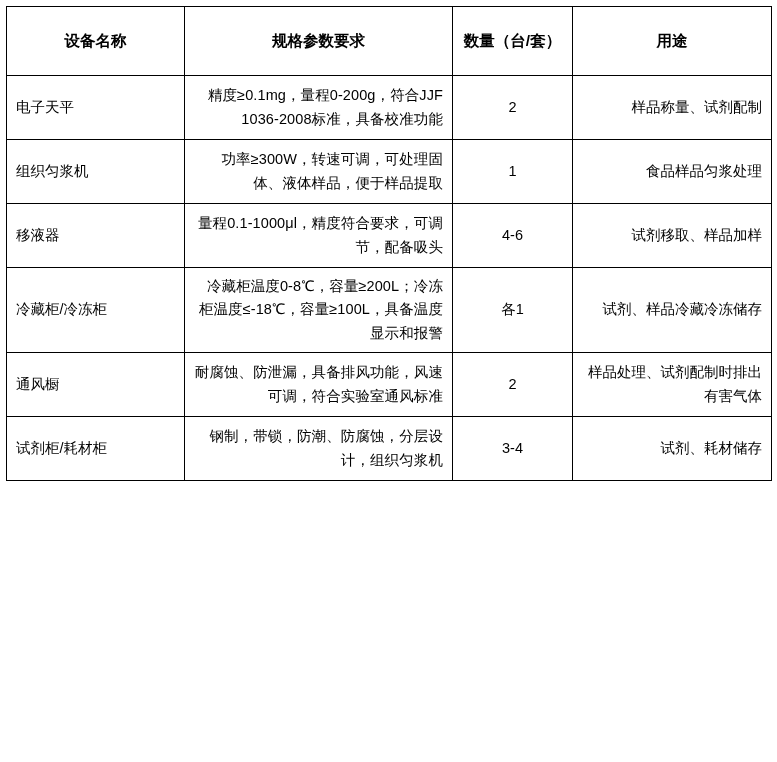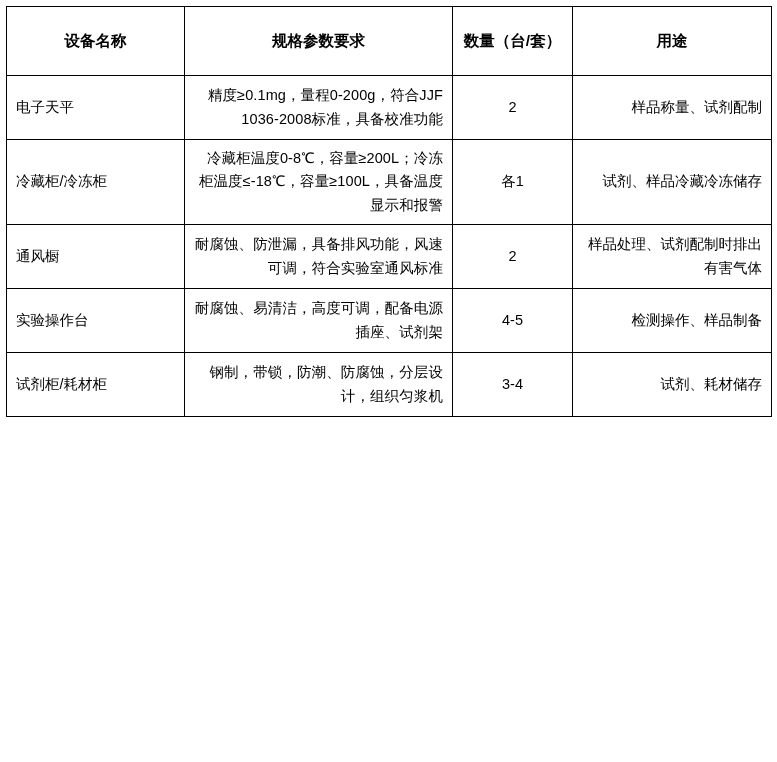--- a/index.html
+++ b/index.html
@@ -81,38 +81,44 @@
       </tr>
     </thead>
     <tbody>
       <tr>
         <td class="name-cell">电子天平</td>
         <td class="spec-cell">精度≥0.1mg，量程0-200g，符合JJF 1036-2008标准，具备校准功能</td>
         <td class="qty-cell">2</td>
         <td class="use-cell">样品称量、试剂配制</td>
       </tr>
       <tr>
+        <td class="name-cell">组织匀浆机</td>
+        <td class="spec-cell">功率≥300W，转速可调，可处理固体、液体样品，便于样品提取</td>
+        <td class="qty-cell">1</td>
+        <td class="use-cell">食品样品匀浆处理</td>
+      </tr>
+      <tr>
+        <td class="name-cell">移液器</td>
+        <td class="spec-cell">量程0.1-1000μl，精度符合要求，可调节，配备吸头</td>
+        <td class="qty-cell">4-6</td>
+        <td class="use-cell">试剂移取、样品加样</td>
+      </tr>
+      <tr>
         <td class="name-cell">冷藏柜/冷冻柜</td>
         <td class="spec-cell">冷藏柜温度0-8℃，容量≥200L；冷冻柜温度≤-18℃，容量≥100L，具备温度显示和报警</td>
         <td class="qty-cell">各1</td>
         <td class="use-cell">试剂、样品冷藏冷冻储存</td>
       </tr>
       <tr>
         <td class="name-cell">通风橱</td>
         <td class="spec-cell">耐腐蚀、防泄漏，具备排风功能，风速可调，符合实验室通风标准</td>
         <td class="qty-cell">2</td>
         <td class="use-cell">样品处理、试剂配制时排出有害气体</td>
       </tr>
       <tr>
-        <td class="name-cell">实验操作台</td>
-        <td class="spec-cell">耐腐蚀、易清洁，高度可调，配备电源插座、试剂架</td>
-        <td class="qty-cell">4-5</td>
-        <td class="use-cell">检测操作、样品制备</td>
-      </tr>
-      <tr>
         <td class="name-cell">试剂柜/耗材柜</td>
         <td class="spec-cell">钢制，带锁，防潮、防腐蚀，分层设计，组织匀浆机</td>
         <td class="qty-cell">3-4</td>
         <td class="use-cell">试剂、耗材储存</td>
       </tr>
     </tbody>
   </table>
 </div>
 
 </body></html>

